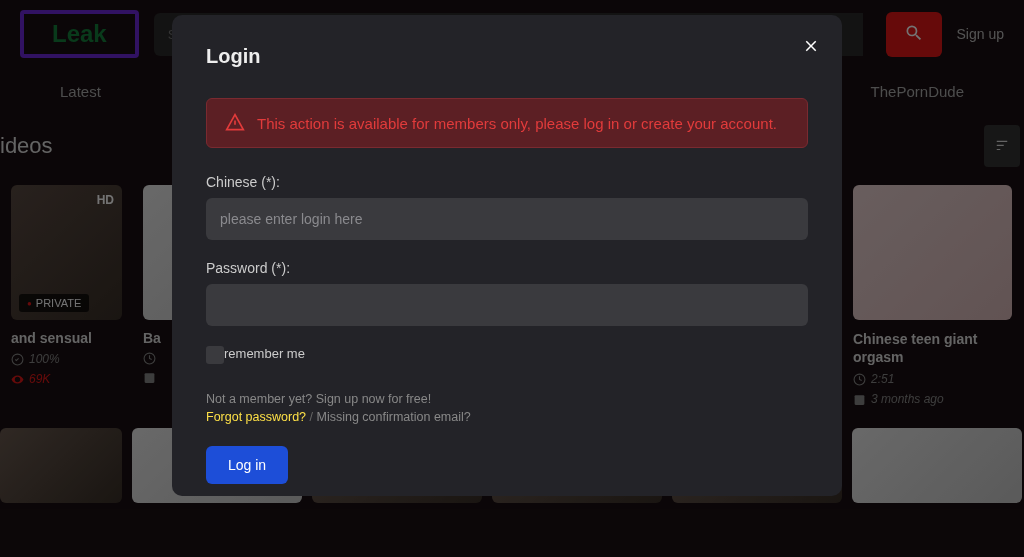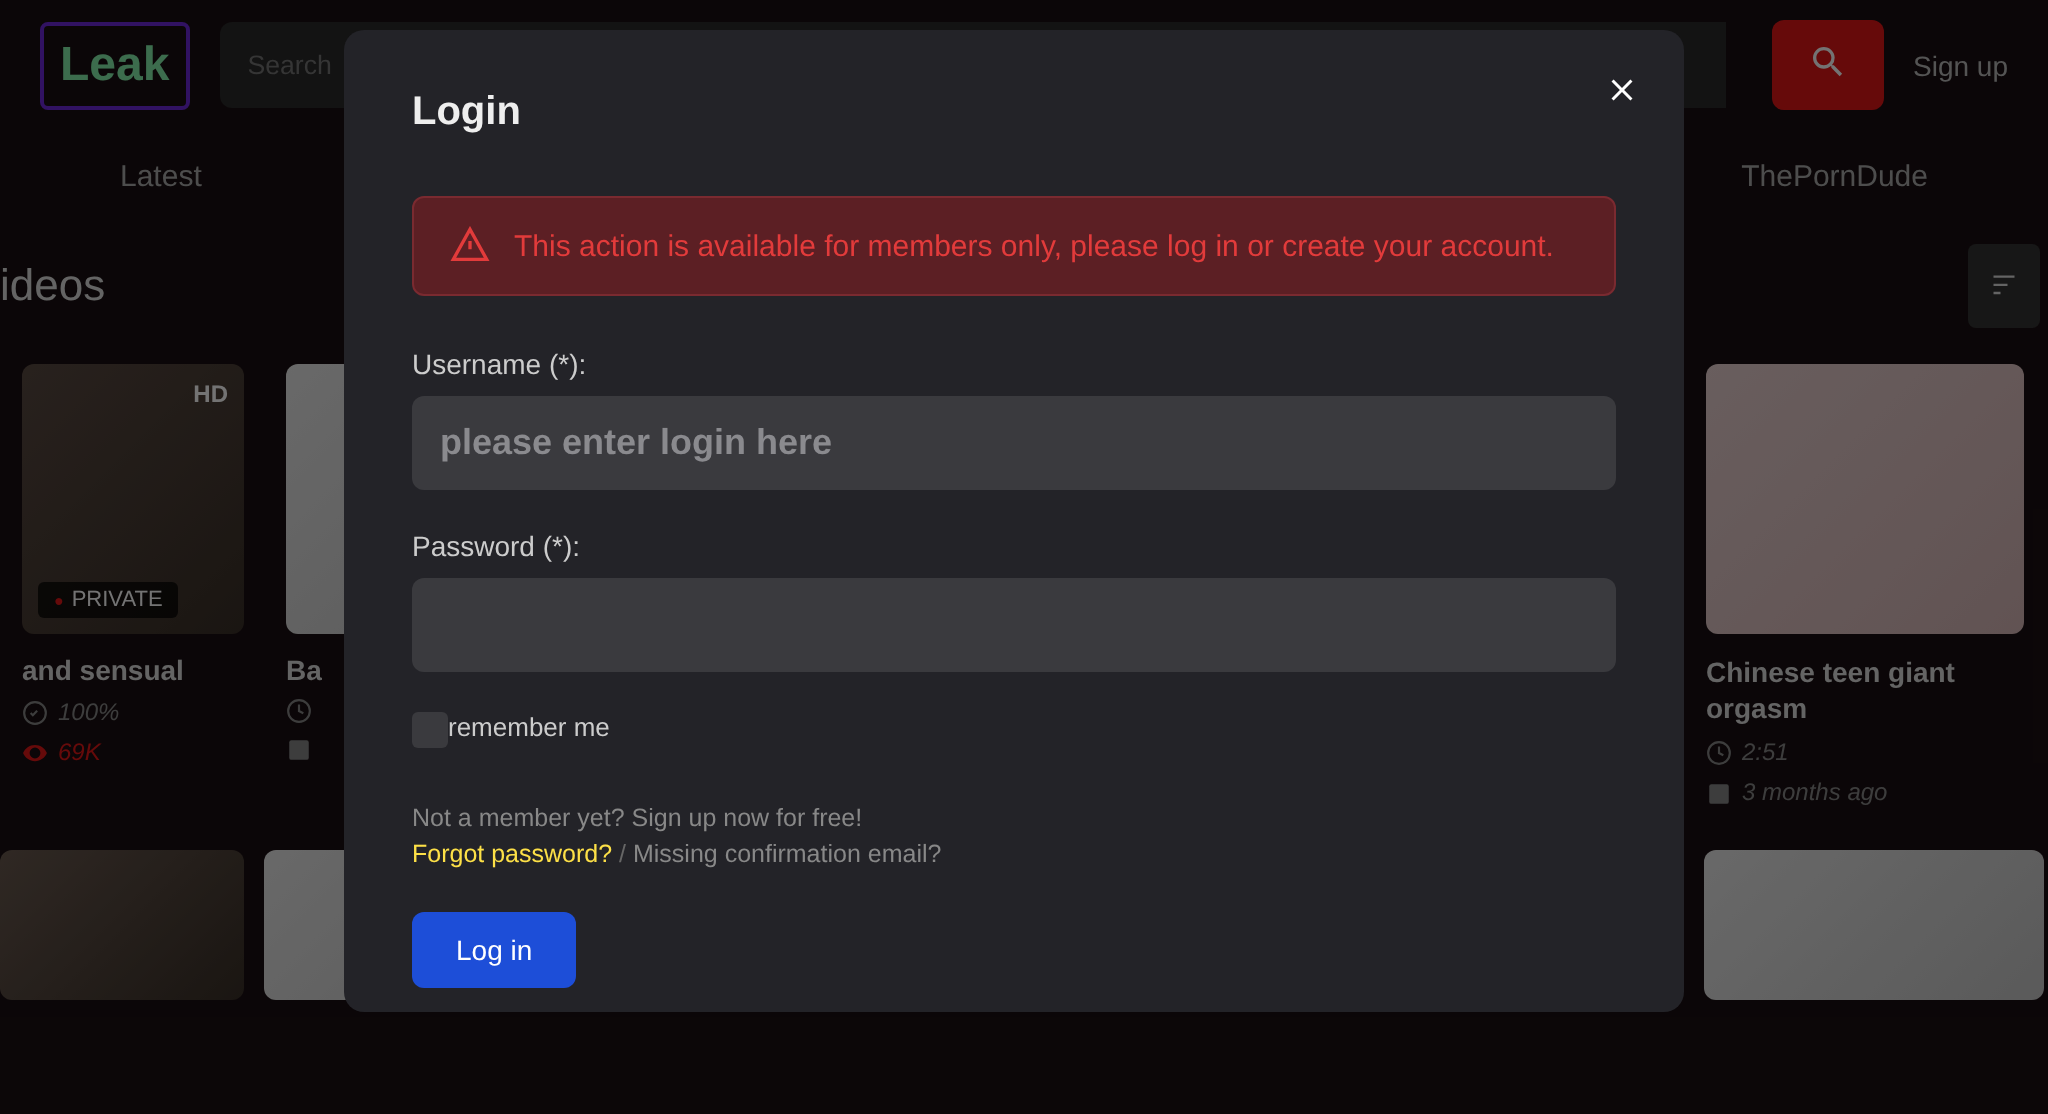--- a/index.html
+++ b/index.html
@@ -18,25 +18,25 @@
       background: #1a0f12;
     }
     
     .header {
       display: flex;
       align-items: center;
       padding: 10px 20px;
       gap: 15px;
     }
     .logo {
-      border: 2px solid #6d28d9;
-      color: #86efac;
+      border: 4px solid #6d28d9;
+      color: #15803d;
       font-weight: bold;
       font-size: 24px;
-      padding: 6px 8px;
+      padding: 6px 28px;
       border-radius: 4px;
     }
     .search-bar {
       flex: 1;
       display: flex;
       align-items: center;
     }
     .search-input {
       flex: 1;
       background: #2a2a2a;
@@ -212,22 +212,21 @@
       margin-bottom: 8px;
       display: block;
     }
     .field-input {
       width: 100%;
       background: #3a3a3e;
       border: none;
       border-radius: 6px;
       padding: 13px 14px;
       color: #ddd;
-      font-size: 18px;
-      font-weight: bold;
+      font-size: 14px;
     }
     .field-input::placeholder { color: #8a8a8e; }
     .checkbox-row {
       display: flex;
       align-items: flex-start;
       margin-bottom: 28px;
     }
     .checkbox {
       width: 18px;
       height: 18px;
@@ -391,21 +390,21 @@
   </button>
   <h2 class="modal-title">Login</h2>
   <div class="alert">
     <svg viewBox="0 0 24 24" fill="none" stroke="#e23b3b" stroke-width="2">
         <path d="M12 2L2 20h20L12 2z"></path>
         <path d="M12 9v5M12 17h.01"></path>
       </svg>
     <span>This action is available for members only, please log in or create your account.</span>
   </div>
   <div class="field">
-    <label class="field-label">Username (*):</label>
+    <label class="field-label">Chinese (*):</label>
     <input class="field-input" type="text" placeholder="please enter login here" style="">
   </div>
   <div class="field">
     <label class="field-label">Password (*):</label>
     <input class="field-input" type="password" style="">
   </div>
   <div class="checkbox-row">
     <div class="checkbox"></div>
     <span class="checkbox-label">remember me</span>
   </div>

